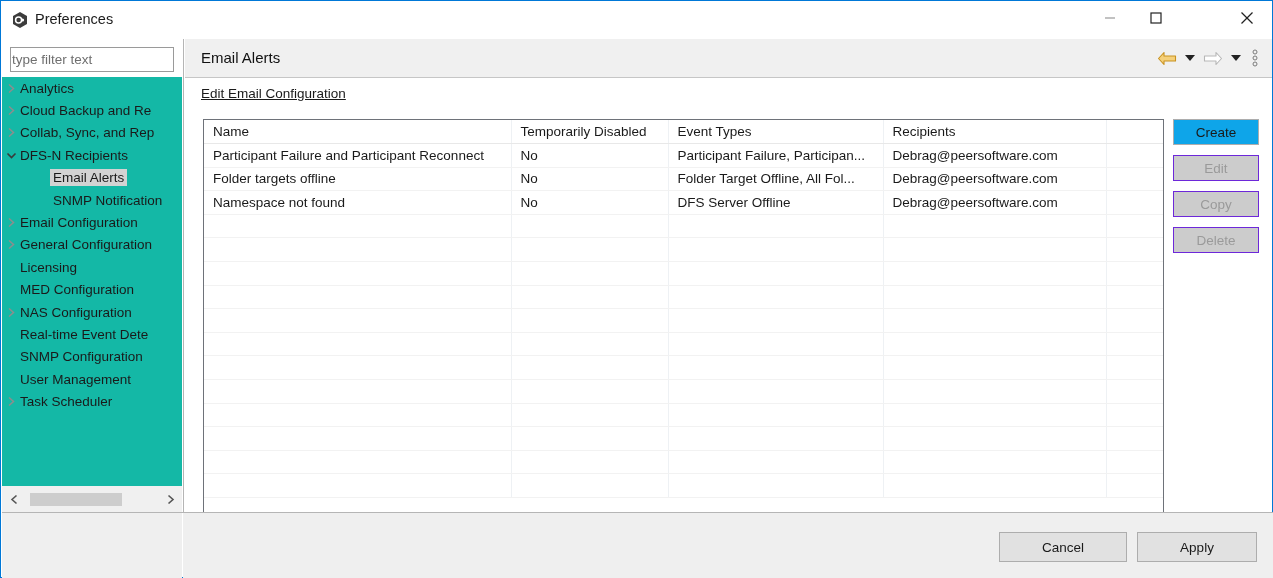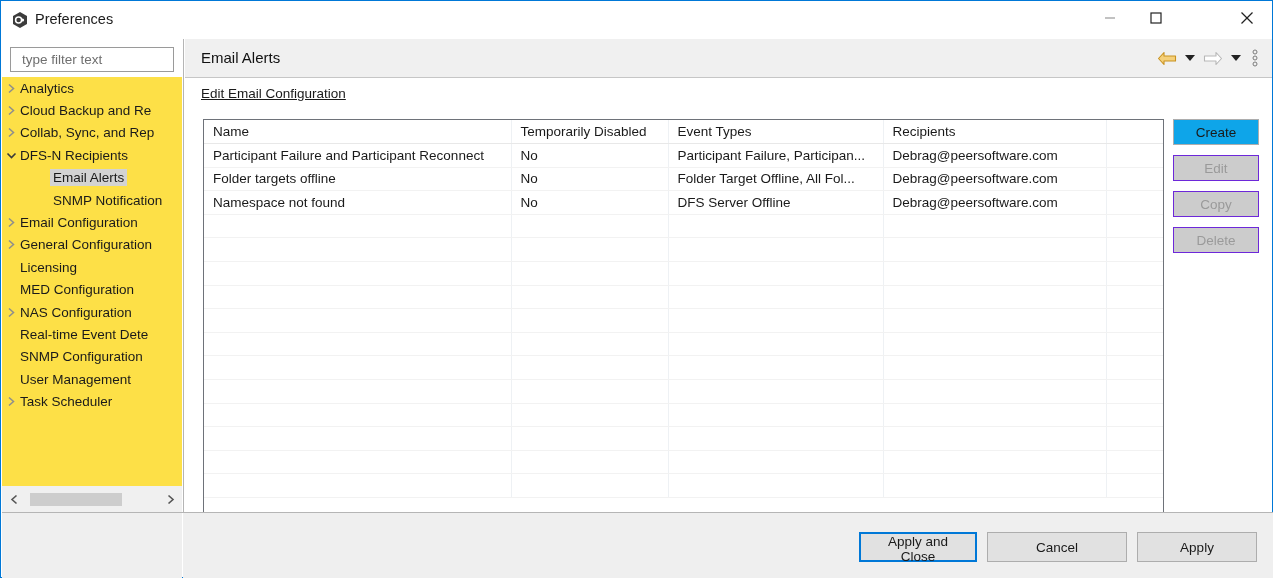--- a/index.html
+++ b/index.html
@@ -51,30 +51,30 @@
   
   #filter-box {
     position: absolute; left: 9px; top: 46px;
     width: 164px; height: 25px;
     box-sizing: border-box;
     border: 1px solid #9a9a9a;
     background: #ffffff;
     font-family: "Liberation Sans", sans-serif;
     font-size: 13.5px;
     color: #6f6f6f;
-    padding: 0 11px;
+    padding: 0 1px;
     outline: none;
   }
   #filter-box::placeholder { color: #6f6f6f; opacity: 1; }
 
   
   #tree-panel {
     position: absolute; left: 1px; top: 76px;
     width: 180px; height: 435px;
-    background: #fde047;
+    background: #14b8a6;
     overflow: hidden;
   }
   .tree-item {
     position: relative;
     height: 22.4px;
     display: flex;
     align-items: center;
     white-space: nowrap;
     cursor: default;
     font-size: 13.5px;
@@ -261,21 +261,21 @@
     border: 1px solid #adadad;
     color: #1a1a1a;
     cursor: default;
     padding: 0 12px;
   }
   .fbtn.default {
     border: 2px solid #0078d7;
     background: #e1e1e1;
   }
   #btn-apply-close { width: 118px; }
-  #btn-cancel { width: 140px; }
+  #btn-cancel { width: 128px; }
   #btn-apply { width: 120px; }
 </style>
 </head>
 <body>
 
 <div id="window">
 
   <div id="titlebar">
     <span id="app-icon">
       <svg width="18" height="18" viewBox="0 0 18 18">
@@ -593,18 +593,17 @@
       <button class="sbtn">Create</button>
       <button class="sbtn disabled" disabled="">Edit</button>
       <button class="sbtn disabled" disabled="">Copy</button>
       <button class="sbtn disabled" disabled="">Delete</button>
     </div>
   </div>
 
   <div id="footer-sep"></div>
   <div id="footer">
     <div id="footer-buttons">
-      <button class="fbtn default" id="btn-apply-close">Apply and Close</button>
       <button class="fbtn" id="btn-cancel">Cancel</button>
       <button class="fbtn" id="btn-apply">Apply</button>
     </div>
   </div>
 </div>
 
 </body></html>

